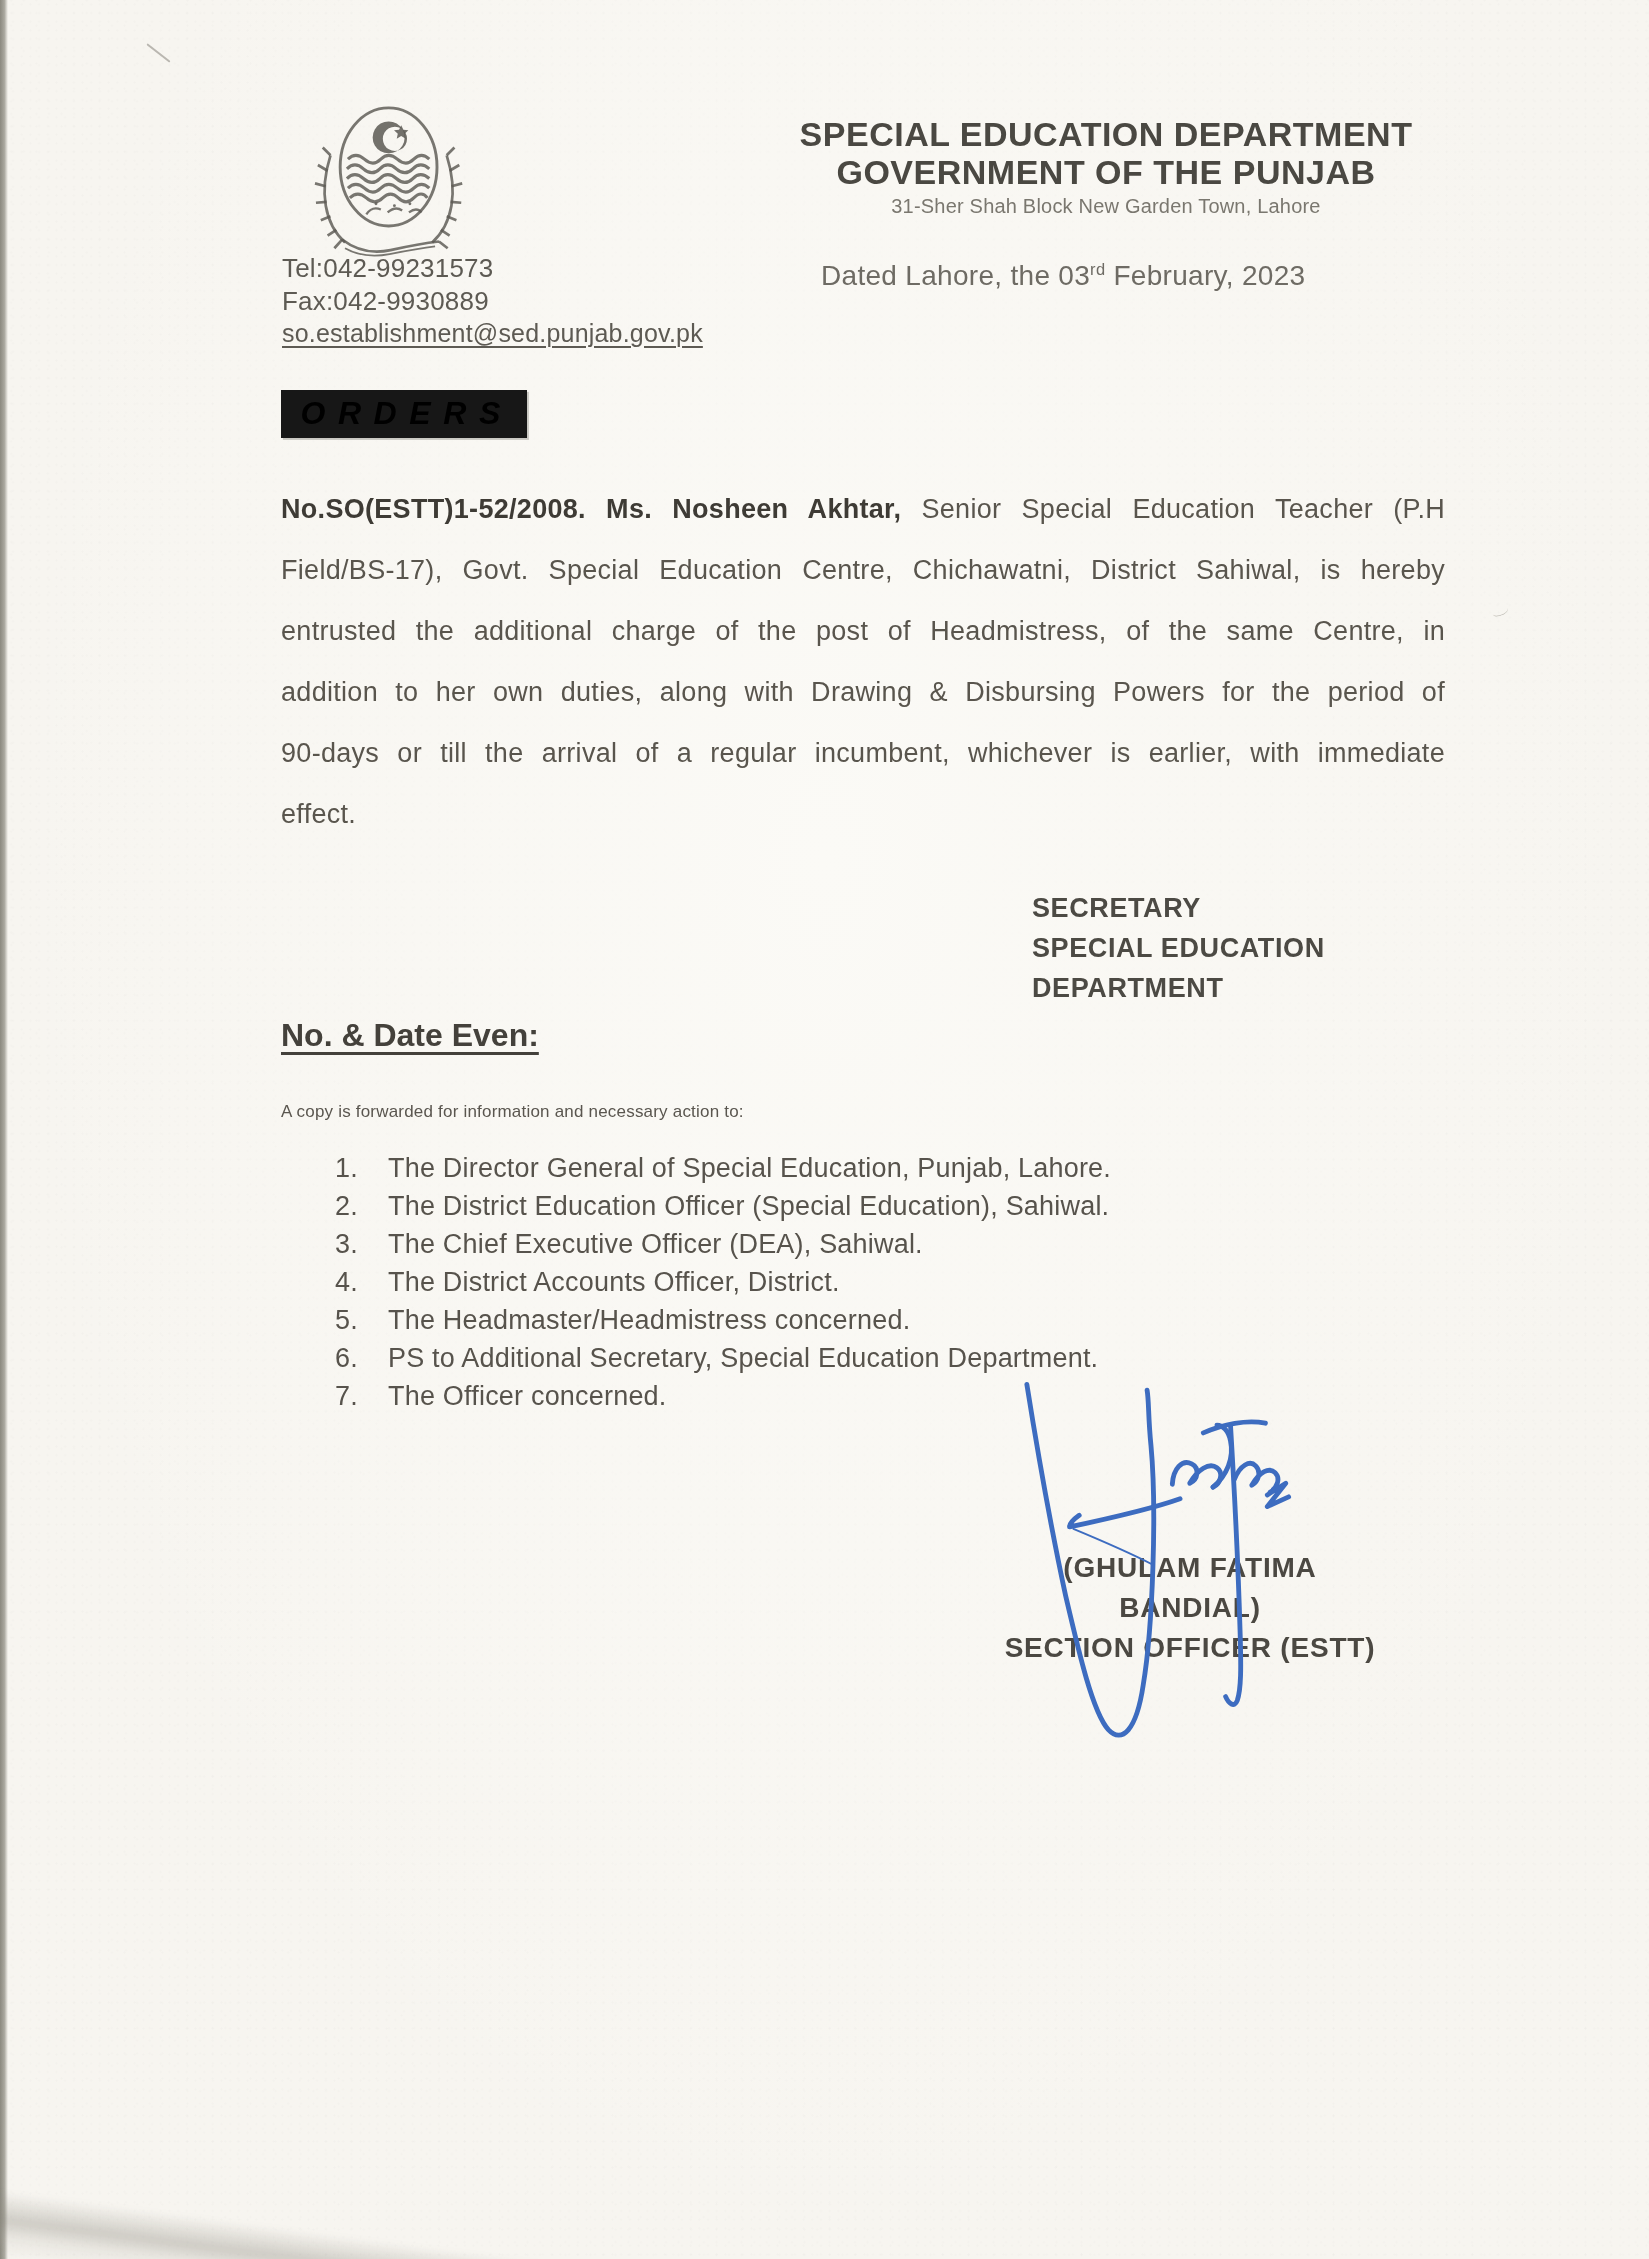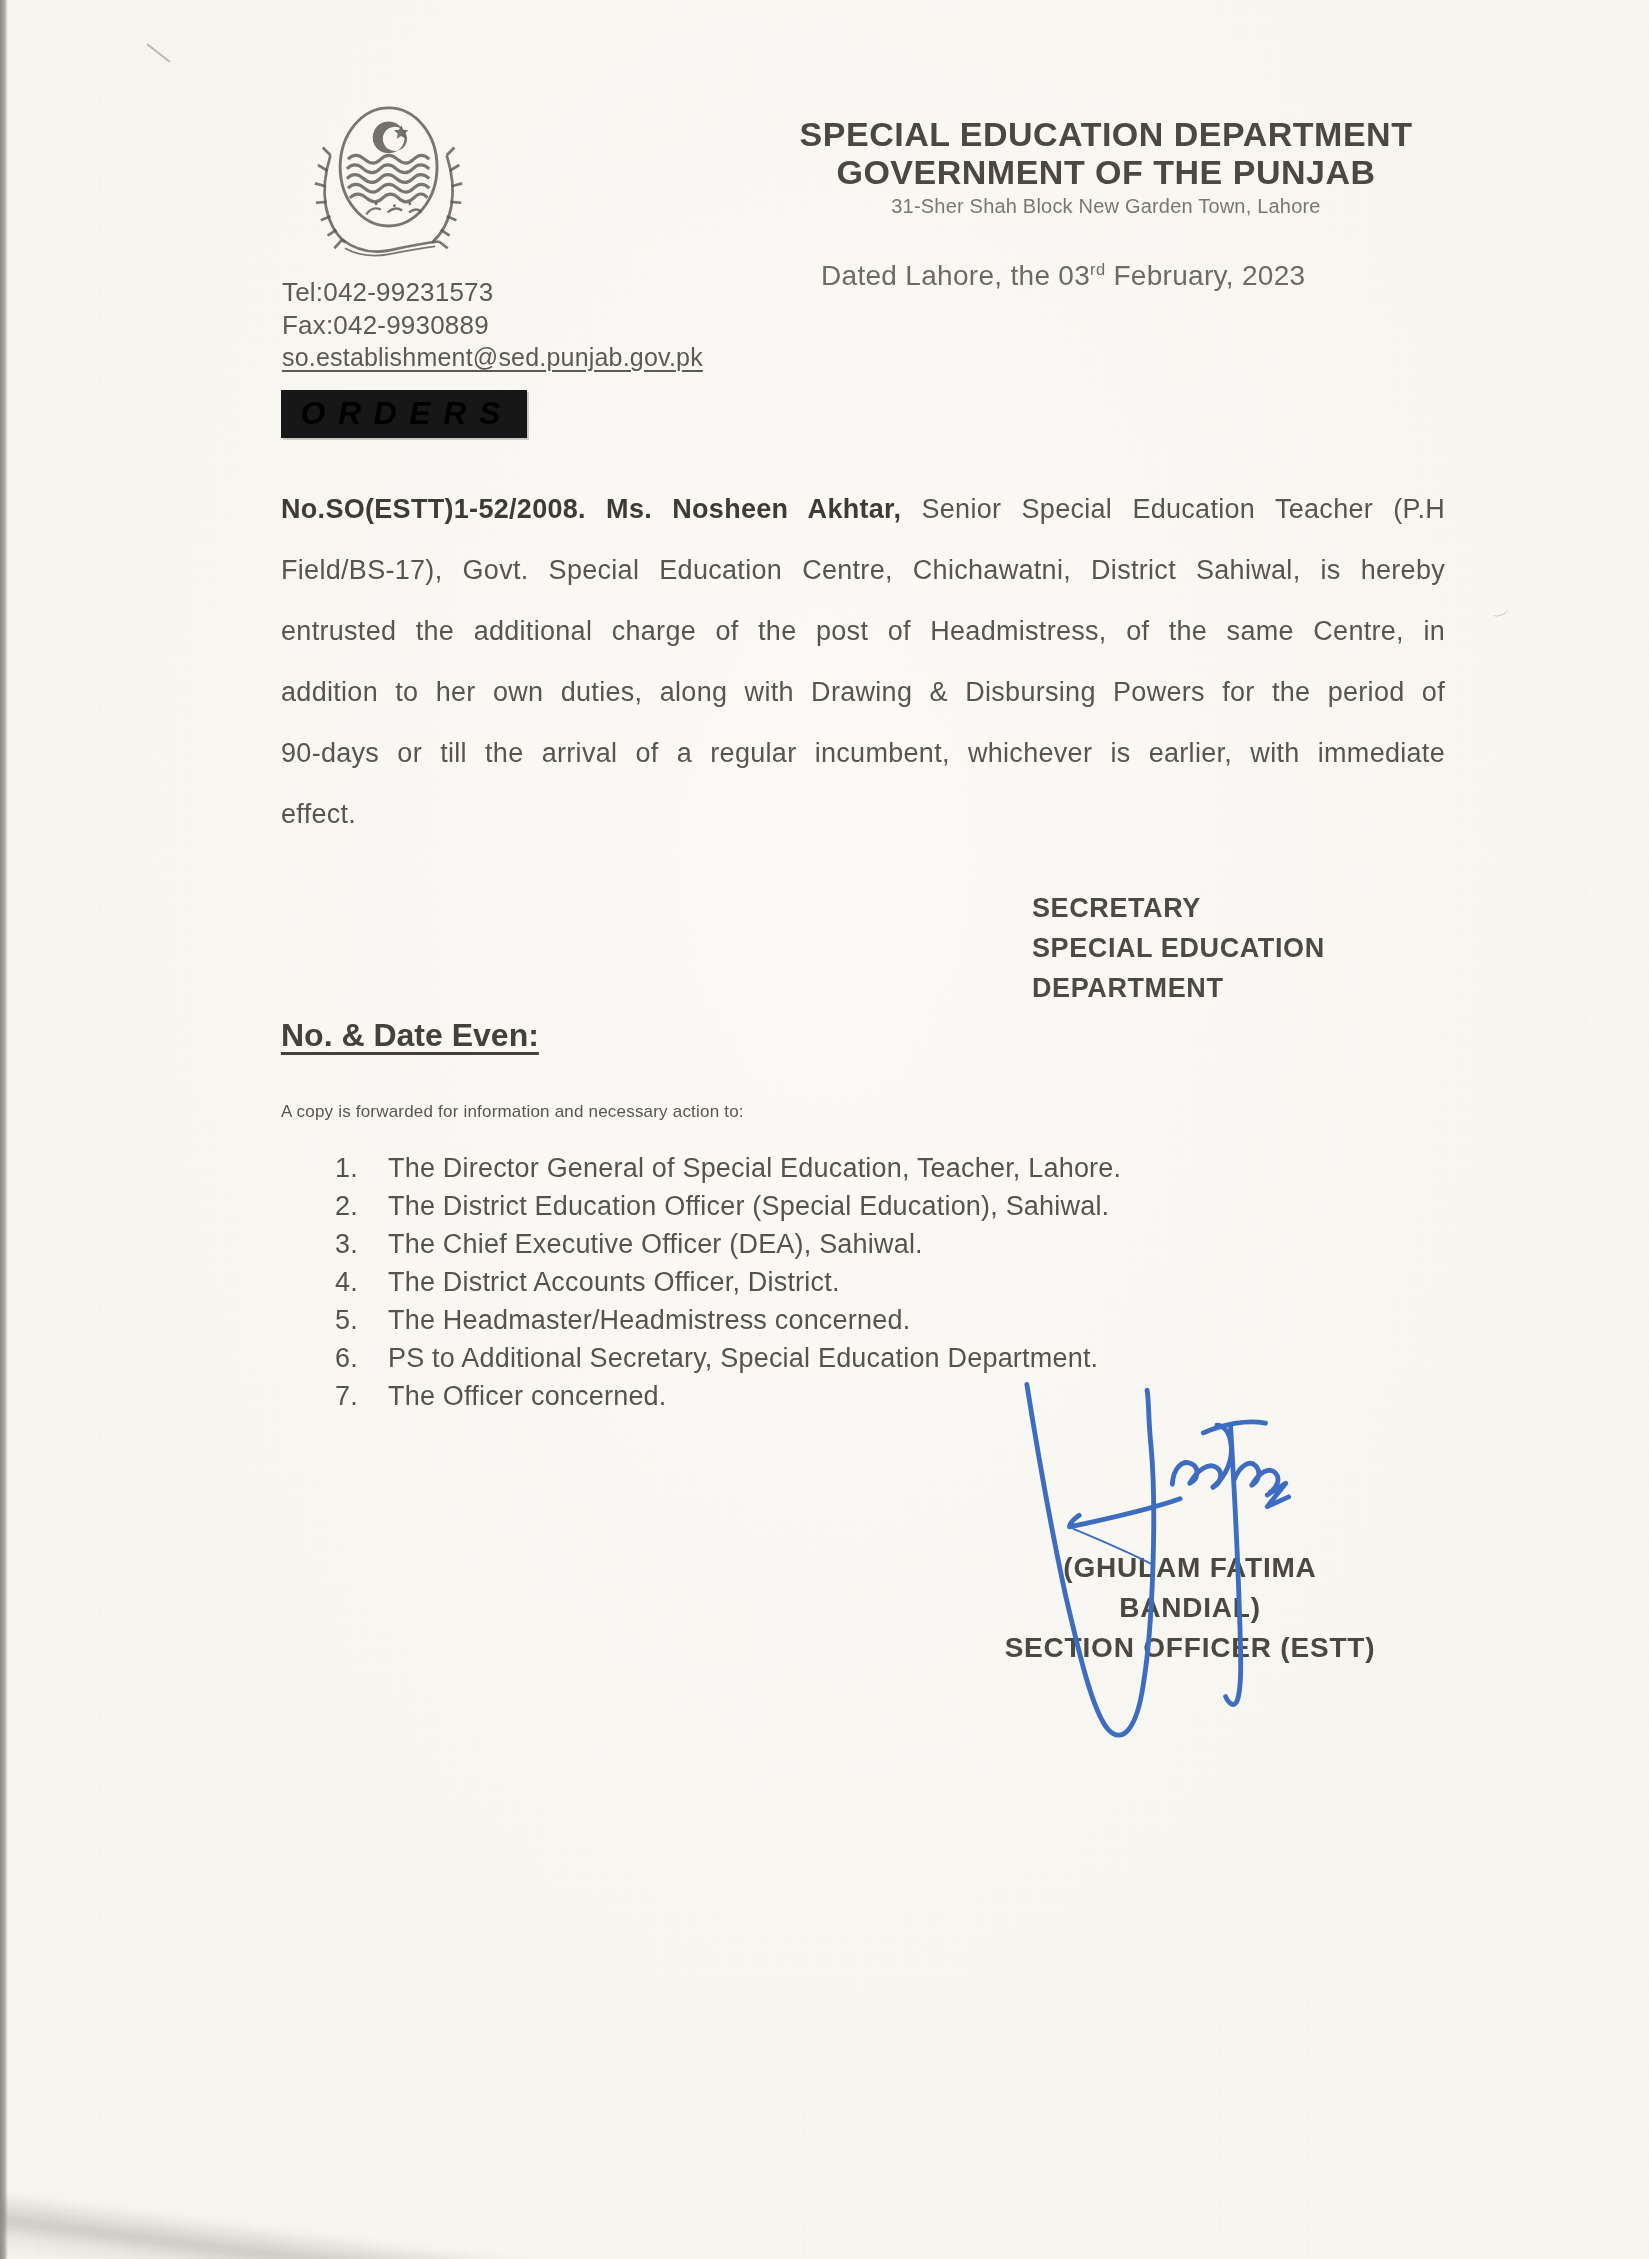--- a/index.html
+++ b/index.html
@@ -24,21 +24,21 @@
     background:linear-gradient(180deg, rgba(140,137,127,0) 32%, rgba(140,137,127,.38) 52%, rgba(168,165,155,.18) 63%, rgba(168,165,155,0) 78%);
     filter:blur(2.9px);}
   #margin-mark{left:1492px;top:606px;width:15.5px;height:8.7px;
     border-bottom:1.9px solid rgba(128,125,115,.45);border-radius:0 0 60% 40%;
     transform:rotate(-14deg);}
   
   #crest{left:284px;top:97px;}
   #org-block{left:747px;top:115px;width:718px;text-align:center;color:#4a4842;}
   #org-block .org-line{font-size:34px;font-weight:bold;line-height:38px;letter-spacing:0.5px;}
   #org-address{font-size:20px;color:#7a776f;margin-top:3.9px;letter-spacing:0.2px;}
-  #contact{left:282px;top:276px;font-size:26px;line-height:32.5px;color:#5d5a53;letter-spacing:0.2px;}
+  #contact{left:282px;top:252px;font-size:26px;line-height:32.5px;color:#5d5a53;letter-spacing:0.2px;}
   #contact .email{font-size:25px;text-decoration:underline;text-underline-offset:3.9px;text-decoration-thickness:1.9px;}
   #dateline{left:821px;top:260px;font-size:28px;color:#6e6b64;letter-spacing:0.3px;}
   #dateline sup{font-size:16.5px;}
   
   #orders-banner{left:281px;top:390px;padding:4.9px 13.6px 5.8px 19.4px;
     font-size:32px;font-weight:bold;font-style:italic;letter-spacing:12.6px;
     box-shadow:1.9px 1.9px 0 rgba(60,58,52,.25);}
   
   #order-par{left:281px;top:452px;width:1164px;font-size:27px;line-height:61px;
     color:#59554d;text-align:justify;text-align-last:left;word-spacing:6.8px;letter-spacing:0.3px;}
@@ -126,21 +126,21 @@
     <div>SPECIAL EDUCATION</div>
     <div>DEPARTMENT</div>
   </div>
 
   <div id="no-date" class="abs">No. &amp; Date Even:</div>
   <div id="copy-line" class="abs">A copy is forwarded for information and necessary action to:</div>
 
   <ul id="dist-list" class="abs">
     <li>
         <span class="num">1.</span>
-        <span>The Director General of Special Education, Teacher, Lahore.</span>
+        <span>The Director General of Special Education, Punjab, Lahore.</span>
       </li>
     <li>
         <span class="num">2.</span>
         <span>The District Education Officer (Special Education), Sahiwal.</span>
       </li>
     <li>
         <span class="num">3.</span>
         <span>The Chief Executive Officer (DEA), Sahiwal.</span>
       </li>
     <li>

